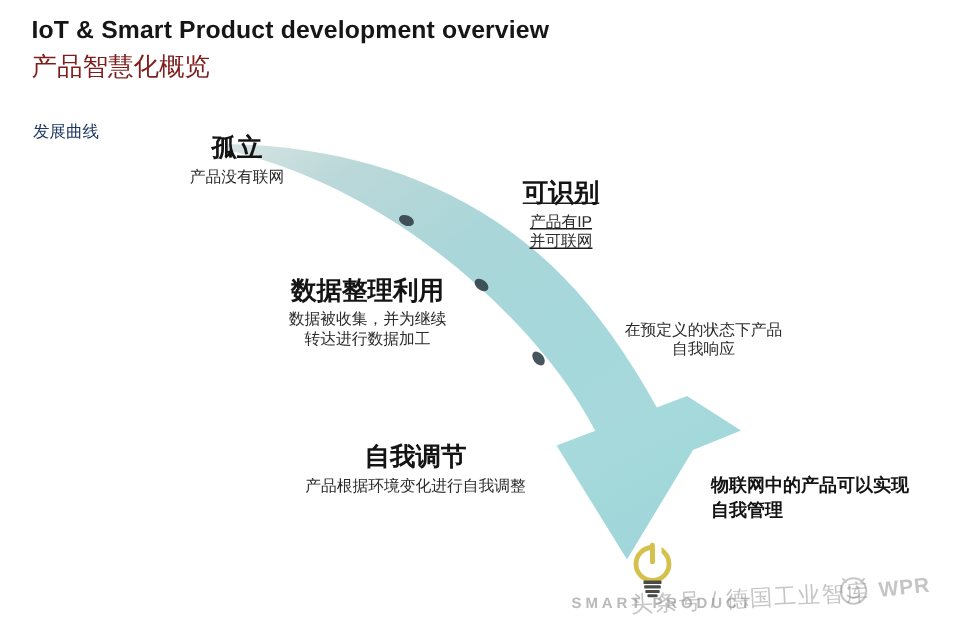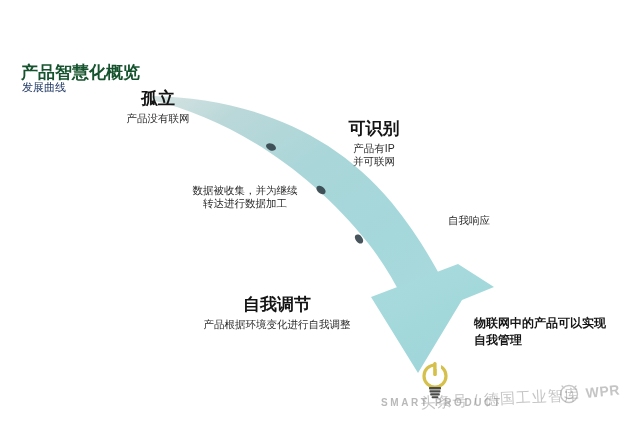--- a/index.html
+++ b/index.html
@@ -26,24 +26,23 @@
     font-weight: bold;
     letter-spacing: 0.1px;
     color: #161616;
     white-space: nowrap;
   }
   #title-zh {
     position: absolute;
     left: 21px;
     top: 33px;
     font-size: 17px;
-    font-weight: bold;
-    color: #14532d;
-    white-space: nowrap;
-    margin-top: 28px;
+    font-weight: normal;
+    color: #7f1d1d;
+    white-space: nowrap;
   }
   #subtitle-zh {
     position: absolute;
     left: 22px;
     top: 80px;
     font-size: 11px;
     color: #1f3864;
     white-space: nowrap;
   }
 
@@ -86,21 +85,21 @@
   }
   .stage-outcome .stage-line {
     font-size: 12px;
     font-weight: bold;
     color: #141414;
     display: block;
   }
 
   
   #stage-1 { left: 88px;  top: 89px;  width: 140px; }
-  #stage-2 { left: 318px; top: 119px; width: 112px; }
+  #stage-2 { left: 318px; top: 119px; width: 112px; text-decoration: underline; }
   #stage-3 { left: 150px; top: 184px; width: 190px; }
   #stage-4 { left: 388px; top: 214px; width: 162px; }
   #stage-5 { left: 166px; top: 295px; width: 222px; }
   #stage-6 { left: 474px; top: 315px; width: 170px; }
 
   
   #bulb {
     position: absolute;
     left: 417px;
     top: 360px;
@@ -149,20 +148,21 @@
     width: 26px;
     height: 22px;
     opacity: 0.5;
   }
 </style>
 </head>
 <body>
 
 <div id="canvas">
 
+  <div id="title-en">IoT &amp; Smart Product development overview</div>
   <div id="title-zh">产品智慧化概览</div>
   <div id="subtitle-zh">发展曲线</div>
 
   <svg id="arrow-svg" viewBox="0 0 640 423">
     <defs>
       <linearGradient id="bandGrad" x1="0" y1="0" x2="1" y2="1">
         <stop offset="0%" stop-color="#D7E4E3"></stop>
         <stop offset="18%" stop-color="#BBD8D9"></stop>
         <stop offset="45%" stop-color="#A9D6D9"></stop>
         <stop offset="75%" stop-color="#A5D8DB"></stop>
@@ -206,25 +206,27 @@
     <span class="stage-line">产品没有联网</span>
   </div>
 
   <div class="stage" id="stage-2">
     <span class="stage-title">可识别</span>
     <span class="stage-line">产品有IP</span>
     <span class="stage-line">并可联网</span>
   </div>
 
   <div class="stage" id="stage-3">
+    <span class="stage-title">数据整理利用</span>
     <span class="stage-line">数据被收集，并为继续</span>
     <span class="stage-line">转达进行数据加工</span>
   </div>
 
   <div class="stage" id="stage-4">
+    <span class="stage-line">在预定义的状态下产品</span>
     <span class="stage-line">自我响应</span>
   </div>
 
   <div class="stage" id="stage-5">
     <span class="stage-title">自我调节</span>
     <span class="stage-line">产品根据环境变化进行自我调整</span>
   </div>
 
   <div class="stage-outcome" id="stage-6">
     <span class="stage-line">物联网中的产品可以实现</span>

